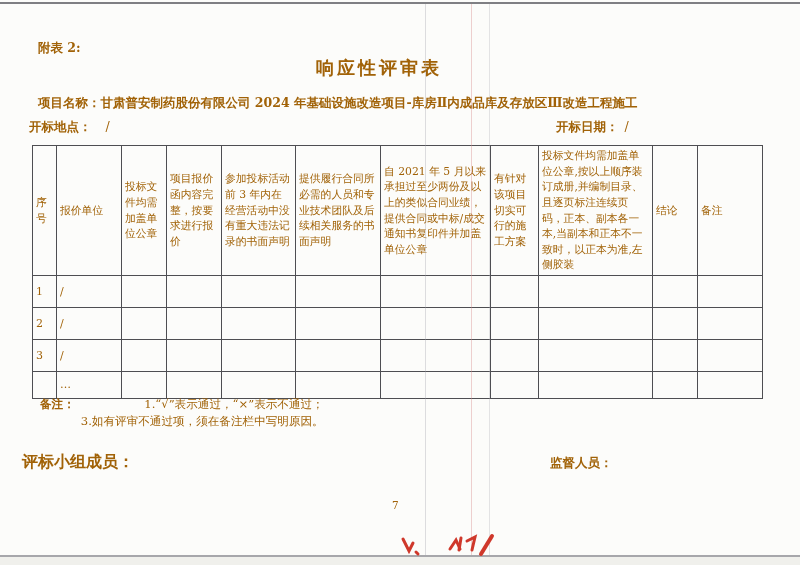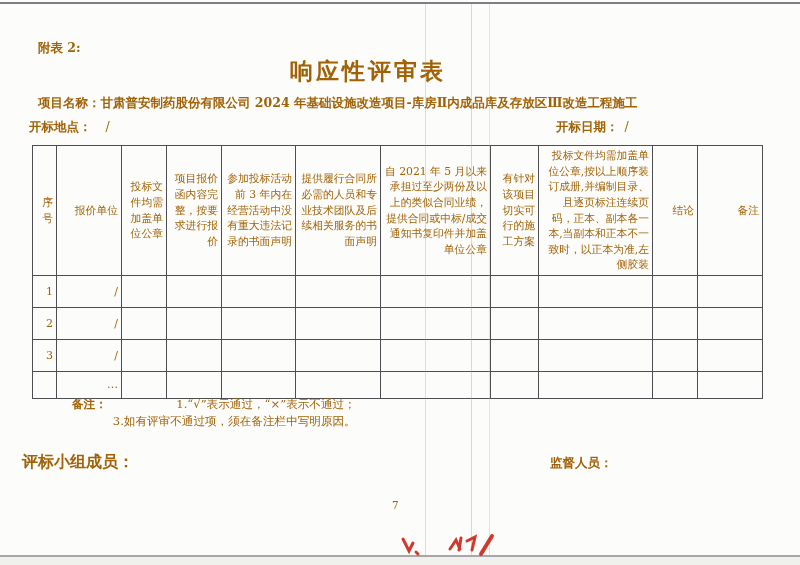--- a/index.html
+++ b/index.html
@@ -15,47 +15,47 @@
   .top-edge{position:absolute;left:0;top:2px;width:800px;height:2px;background:#7f7f83;}
   .bottom-edge{position:absolute;left:0;top:555px;width:800px;height:2px;background:#a7a7ab;}
   .below-paper{position:absolute;left:0;top:557px;width:800px;height:8px;background:#f0f0ec;}
   .fold{position:absolute;top:4px;height:551px;width:1px;z-index:5;pointer-events:none;}
   .fold.f1{left:425px;background:rgba(160,160,168,0.35);}
   .fold.f2{left:471px;background:rgba(214,140,140,0.40);}
   .fold.f3{left:489px;background:rgba(170,170,178,0.30);}
 
   .annex{position:absolute;left:38px;top:40px;font-size:12.5px;font-weight:bold;}
   .title{position:absolute;left:0;top:56px;width:736px;text-align:center;
-         font-size:23px;font-weight:bold;letter-spacing:3px;}
+         font-size:18px;font-weight:bold;letter-spacing:3px;padding-left:11px;}
   .meta-project{position:absolute;left:38px;top:95px;font-size:12.5px;font-weight:bold;white-space:nowrap;}
   .meta-project .val{font-weight:bold;margin-top:28px;}
   .meta-loc{position:absolute;left:29px;top:119px;font-size:12.5px;font-weight:bold;}
   .meta-loc .val{font-weight:normal;margin-left:14px;}
   .meta-date{position:absolute;left:556px;top:119px;font-size:12.5px;font-weight:bold;}
   .meta-date .val{font-weight:normal;margin-left:6px;}
 
   table.review{
     position:absolute;left:32px;top:145px;width:730px;
     border-collapse:collapse;table-layout:fixed;
   }
   table.review th,table.review td{
     border:1px solid #4e4e52;
     font-size:10.8px;font-weight:normal;
-    text-align:right;vertical-align:middle;
+    text-align:left;vertical-align:middle;
     padding:2px 3px;line-height:1.45;
     overflow:hidden;
   }
   table.review thead tr{height:117px;}
   table.review tr.r1{height:32px;}
   table.review tr.r2{height:32px;}
   table.review tr.r3{height:32px;}
   table.review tr.r4{height:27px;}
   table.review td{font-size:11px;}
 
-  .notes{position:absolute;left:40px;top:396px;font-size:11.6px;display:flex;line-height:17px;margin-left:32px;}
+  .notes{position:absolute;left:40px;top:396px;font-size:11.6px;display:flex;line-height:17px;}
   .notes .lbl{font-weight:bold;flex:0 0 auto;}
   .notes .items{margin-left:6px;text-align:right;}
   .notes .items div{white-space:nowrap;}
 
   .footer-left{position:absolute;left:22px;top:452px;font-size:16px;font-weight:bold;}
   .footer-right{position:absolute;left:550px;top:455px;font-size:12.5px;font-weight:bold;}
   .pageno{position:absolute;left:392px;top:499px;font-size:10.5px;}
 
   .stamp{position:absolute;left:395px;top:533px;z-index:6;}
 </style>

